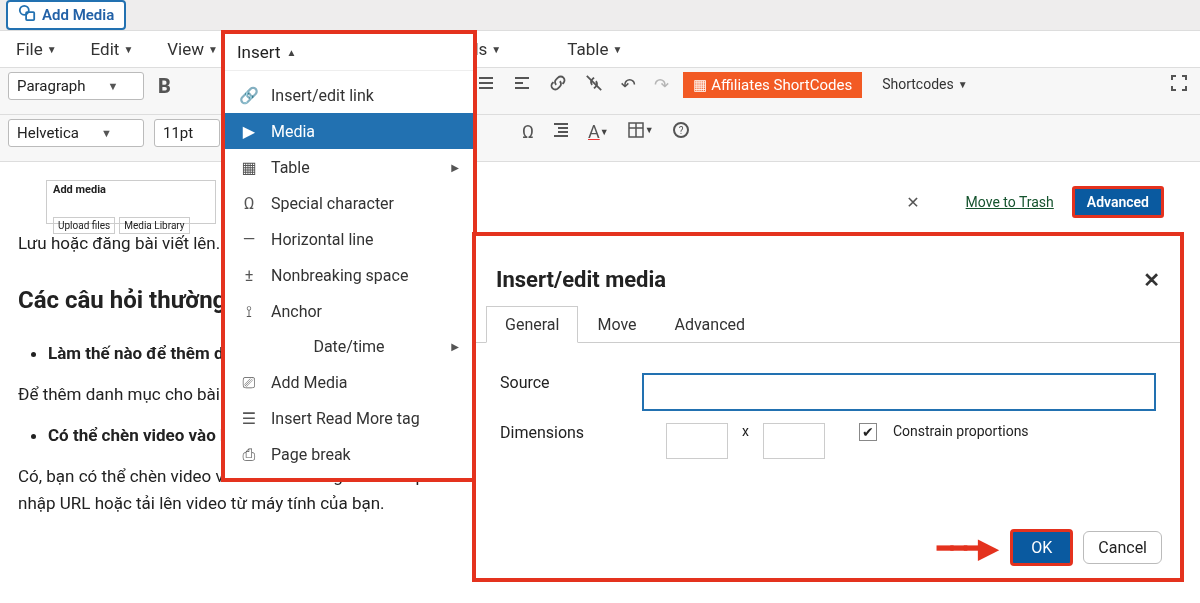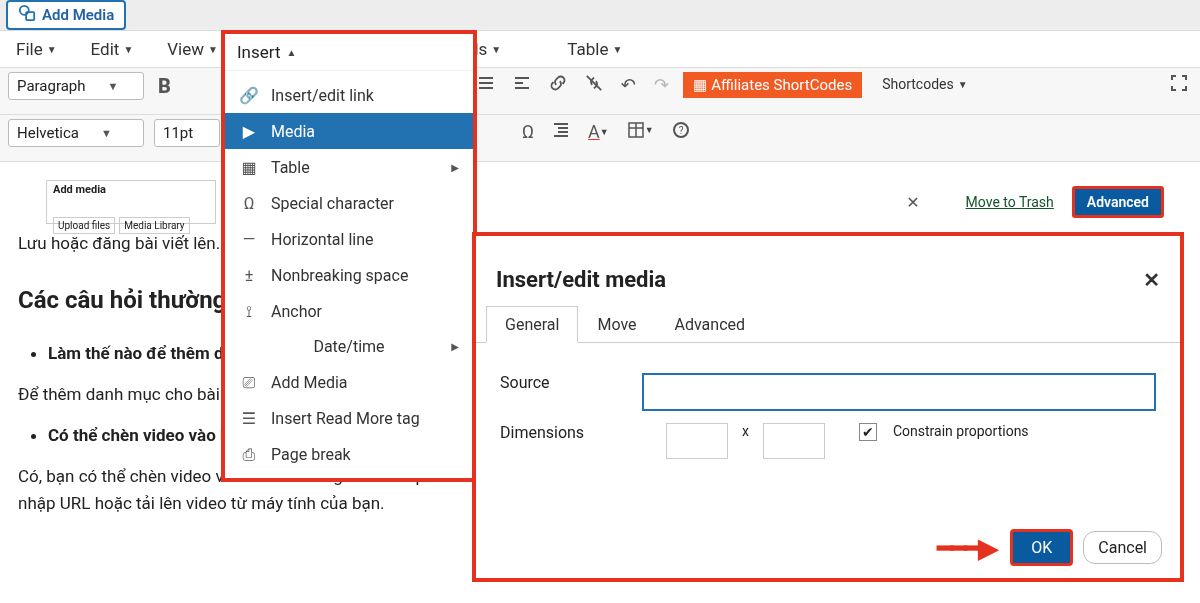--- a/index.html
+++ b/index.html
@@ -56,21 +56,21 @@
 .dbody{padding:18px 20px}
 .drow{display:flex;align-items:flex-start;margin:12px 4px;gap:10px}
 .dlabel{width:132px;font-size:16px}
 .dinput{flex:1;height:34px;border:2px solid #2271b1;background:#fff}
 .dinput.small{width:60px;flex:none;border:1px solid #ccc}
 .dim-x{margin:0 4px}
 .chk{width:16px;height:16px;border:1px solid #888;display:inline-flex;margin-right:6px;align-items:center;justify-content:center}
 .dfoot{position:absolute;bottom:12px;right:18px;display:flex;align-items:center;gap:10px}
 .arrow-red{color:#e4321e;font-size:26px;letter-spacing:-2px;font-weight:700;margin-right:4px}
 .ok-btn{background:#0a5aa0;color:#fff;padding:6px 18px;border-radius:4px;font-size:16px;border:3px solid #e4321e;box-sizing:border-box}
-.cancel-btn{background:#fff;border:1px solid #bbb;padding:6px 14px;border-radius:12px;font-size:16px}
+.cancel-btn{background:#fff;border:1px solid #bbb;padding:6px 14px;border-radius:6px;font-size:16px}
 .dialog-close{font-size:20px;color:#333;font-weight:700}
 </style>
 </head>
 <body>
 
 <div class="root">
 
   <div class="topstrip">
     <div class="add-media-btn">
       <span>

